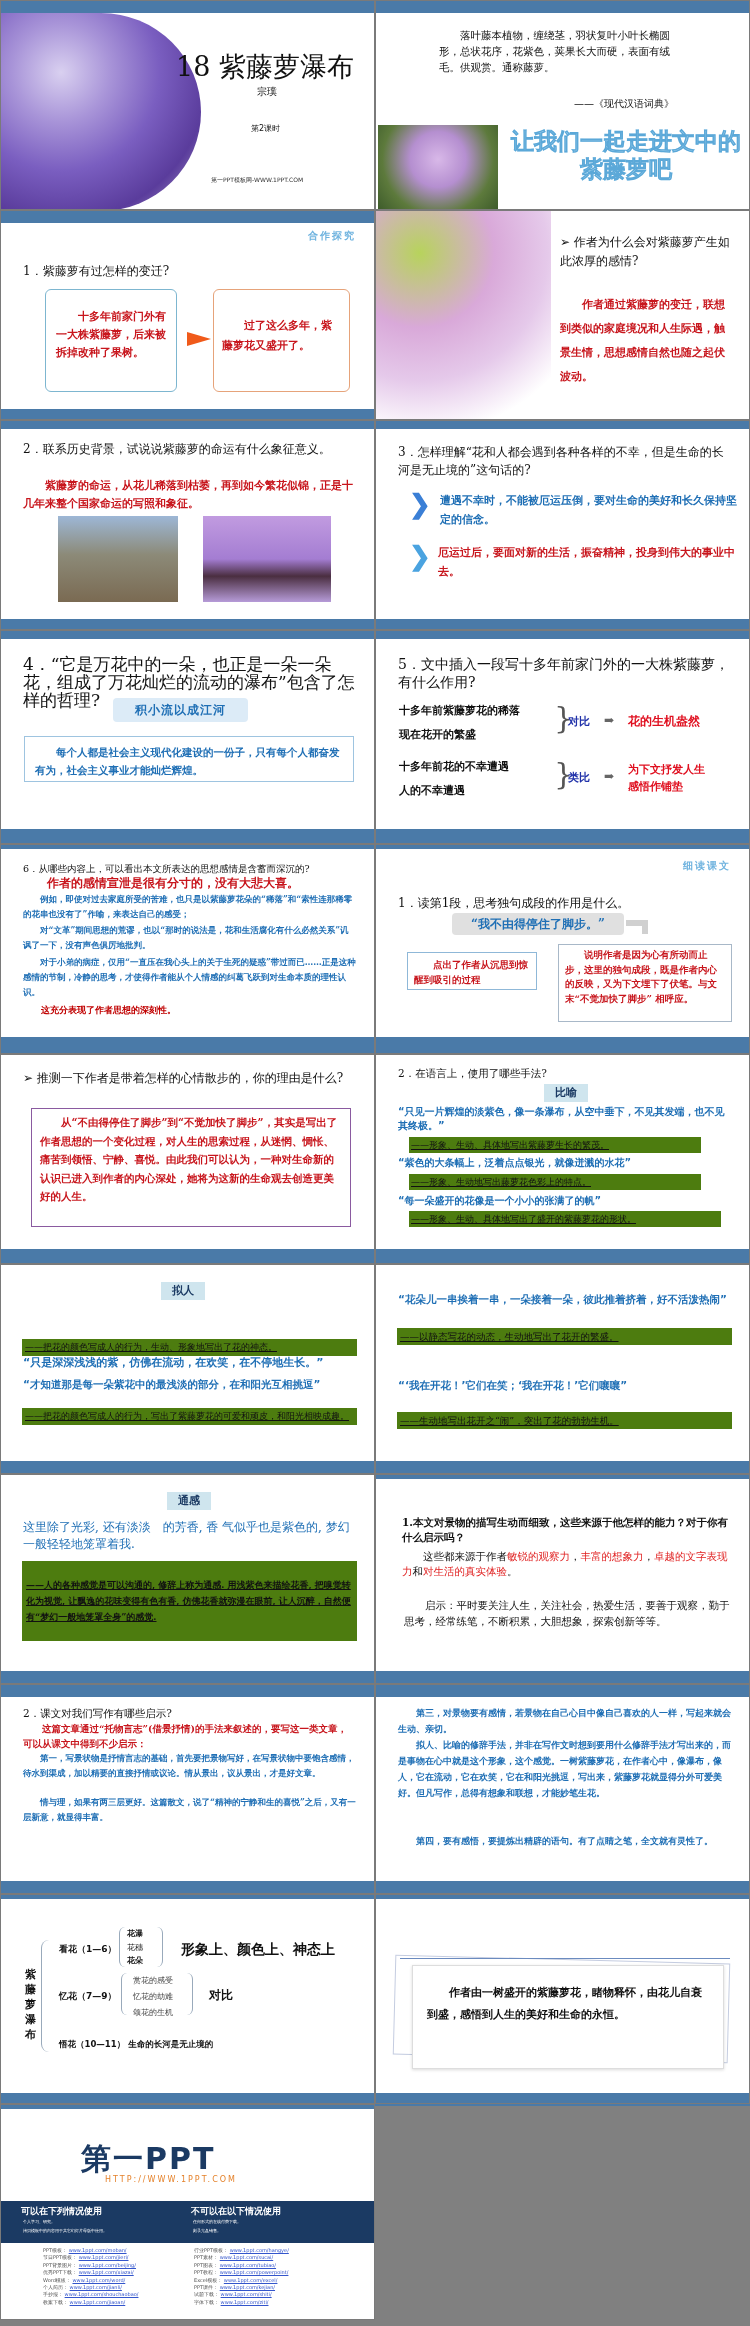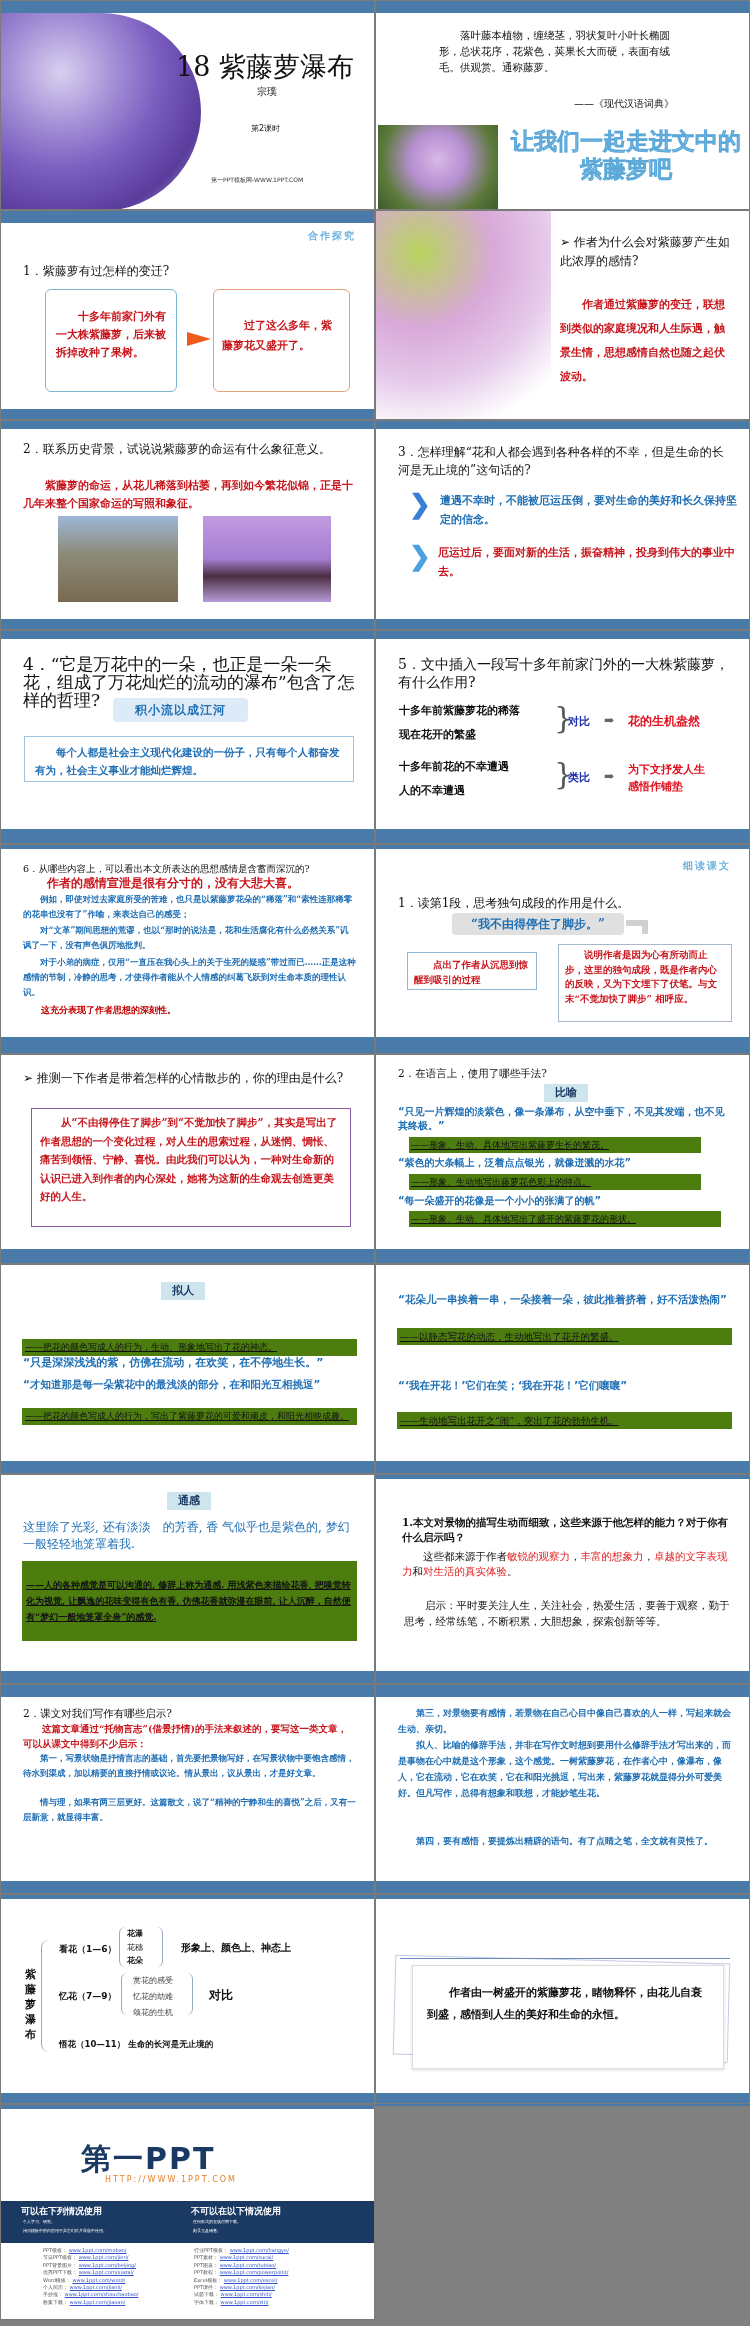--- a/index.html
+++ b/index.html
@@ -207,21 +207,21 @@
   <div class="slide">
     <div class="bar-top" style="height:4px;"></div>
     <div class="sans" style="position:absolute;left:24px;top:72px;width:12px;font-size:11px;line-height:15px;font-weight:bold;">紫藤萝瀑布</div>
     <div style="position:absolute;left:40px;top:45px;width:10px;height:112px;border-left:1px solid #9ab;border-radius:8px 0 0 8px;"></div>
     <div class="sans" style="position:absolute;left:58px;top:48px;font-size:9px;font-weight:bold;">看花（1—6）</div>
     <div style="position:absolute;left:118px;top:32px;width:6px;height:40px;border-left:1px solid #9ab;border-radius:6px 0 0 6px;"></div>
     <div class="sans" style="position:absolute;left:126px;top:33px;font-size:8px;font-weight:bold;">花瀑</div>
     <div class="sans" style="position:absolute;left:126px;top:47px;font-size:8px;">花穗</div>
     <div class="sans" style="position:absolute;left:126px;top:60px;font-size:8px;font-weight:bold;">花朵</div>
     <div style="position:absolute;left:156px;top:32px;width:6px;height:40px;border-right:1px solid #9ab;border-radius:0 6px 6px 0;"></div>
-    <div class="sans" style="position:absolute;left:180px;top:46px;font-size:10px;font-weight:bold;font-family:Liberation Serif, serif;">形象上、颜色上、神态上</div>
+    <div class="sans" style="position:absolute;left:180px;top:46px;font-size:14px;font-weight:bold;font-family:Liberation Serif, serif;">形象上、颜色上、神态上</div>
     <div class="sans" style="position:absolute;left:58px;top:95px;font-size:9px;font-weight:bold;">忆花（7—9）</div>
     <div style="position:absolute;left:120px;top:78px;width:6px;height:42px;border-left:1px solid #9ab;border-radius:6px 0 0 6px;"></div>
     <div class="sans" style="position:absolute;left:132px;top:80px;font-size:8px;color:#444;">赏花的感受</div>
     <div class="sans" style="position:absolute;left:132px;top:96px;font-size:8px;color:#444;">忆花的劫难</div>
     <div class="sans" style="position:absolute;left:132px;top:112px;font-size:8px;color:#444;">颂花的生机</div>
     <div style="position:absolute;left:186px;top:78px;width:6px;height:42px;border-right:1px solid #9ab;border-radius:0 6px 6px 0;"></div>
     <div class="sans" style="position:absolute;left:208px;top:92px;font-size:12px;font-weight:bold;">对比</div>
     <div class="sans" style="position:absolute;left:58px;top:144px;font-size:8.5px;font-weight:bold;">
       <span>悟花（10—11）</span> <span>生命的长河是无止境的</span>
     </div>

